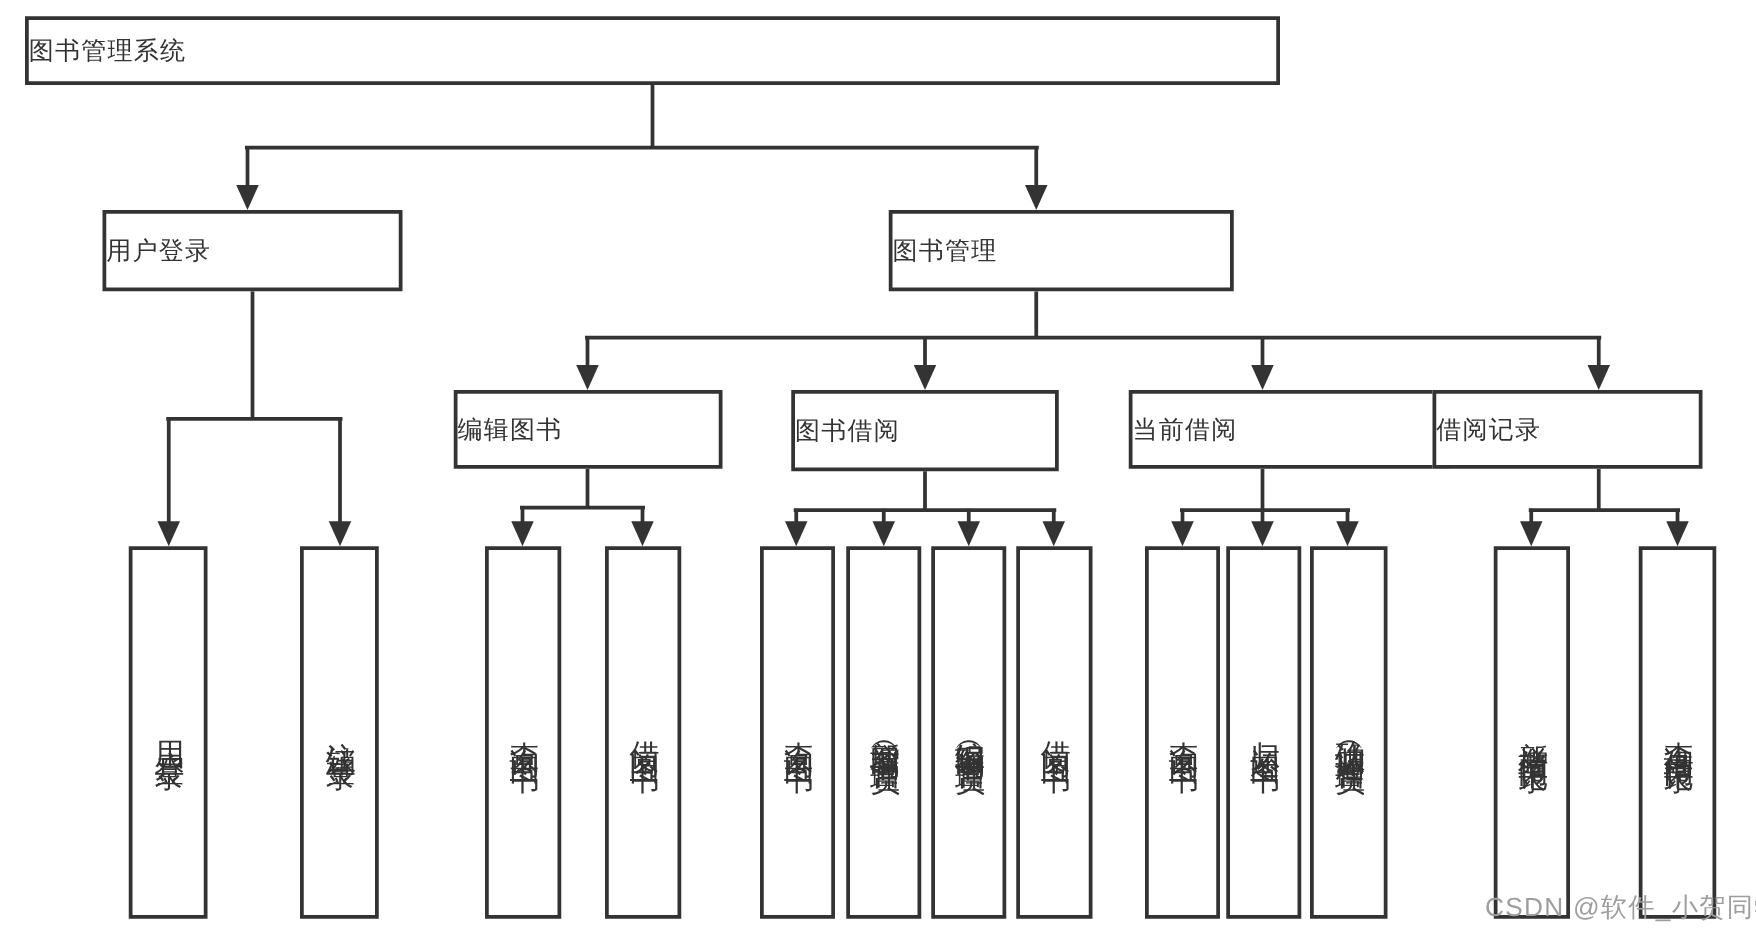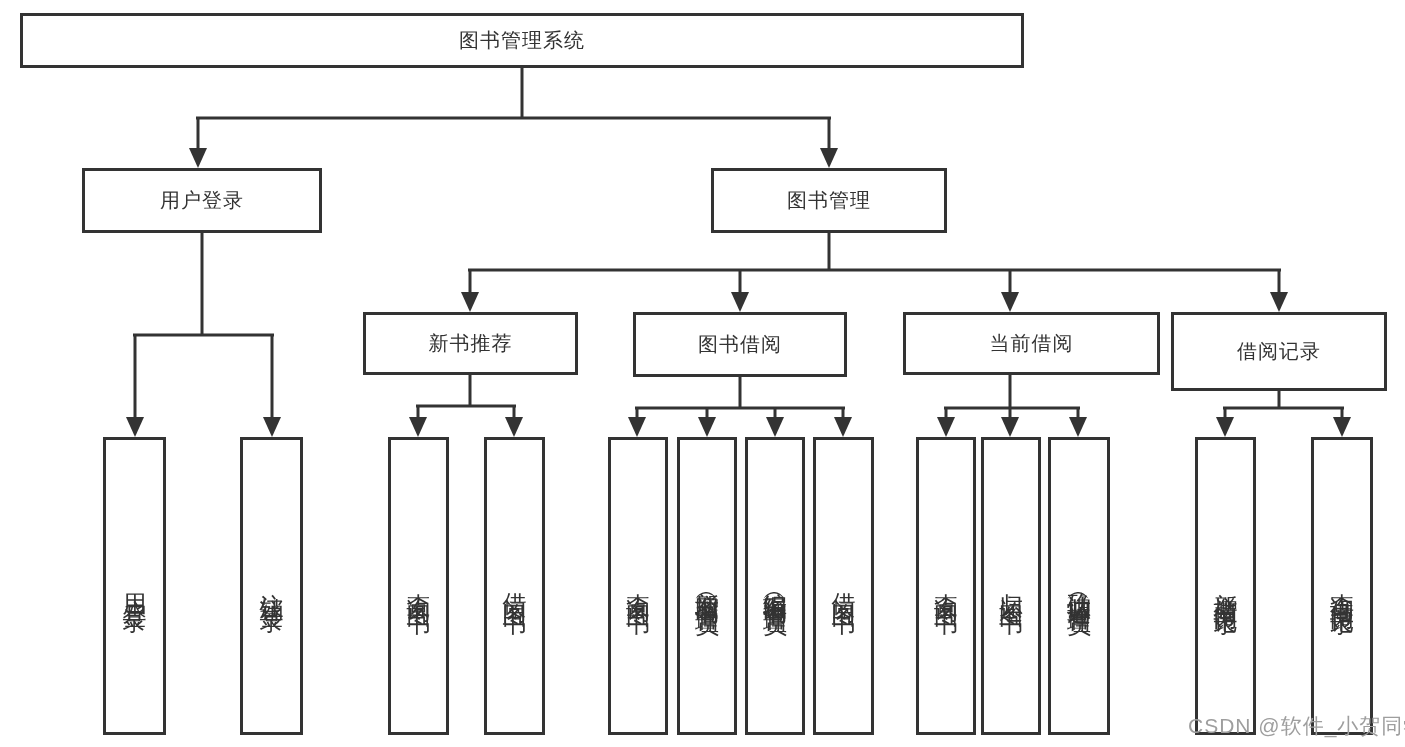--- a/index.html
+++ b/index.html
@@ -19,21 +19,21 @@
   }
   svg.connectors line { stroke: #333333; stroke-width: 3; }
   svg.connectors polygon { fill: #333333; }
   .hbox {
     position: absolute;
     box-sizing: border-box;
     border: 3px solid #333333;
     background: #ffffff;
     display: flex;
     align-items: center;
-    justify-content: center;
+    justify-content: flex-start;
     font-size: 20px;
     letter-spacing: 1px;
     white-space: nowrap;
   }
   .vbox {
     position: absolute;
     top: 437px;
     height: 298px;
     box-sizing: border-box;
     border: 3px solid #333333;
@@ -127,34 +127,34 @@
       <polygon points="1333,417 1351,417 1342,437"></polygon>
   </svg>
 
   <div class="hbox" style="left:20px;top:13px;width:1004px;height:55px">
     <span>图书管理系统</span>
   </div>
 
   <div class="hbox" style="left:82px;top:168px;width:240px;height:65px">
     <span>用户登录</span>
   </div>
-  <div class="hbox" style="left:711px;top:168px;width:236px;height:65px">
+  <div class="hbox" style="left:711px;top:168px;width:276px;height:65px">
     <span>图书管理</span>
   </div>
 
   <div class="hbox" style="left:363px;top:312px;width:215px;height:63px">
-    <span>新书推荐</span>
+    <span>编辑图书</span>
   </div>
   <div class="hbox" style="left:633px;top:312px;width:214px;height:65px">
     <span>图书借阅</span>
   </div>
   <div class="hbox" style="left:903px;top:312px;width:257px;height:63px">
     <span>当前借阅</span>
   </div>
-  <div class="hbox" style="left:1171px;top:312px;width:216px;height:79px">
+  <div class="hbox" style="left:1146px;top:312px;width:216px;height:63px">
     <span>借阅记录</span>
   </div>
 
   <div class="vbox" style="left:103px;width:63px">
     <span class="vtext">用户登录</span>
   </div>
   <div class="vbox" style="left:240px;width:63px">
     <span class="vtext">注销登录</span>
   </div>
 

